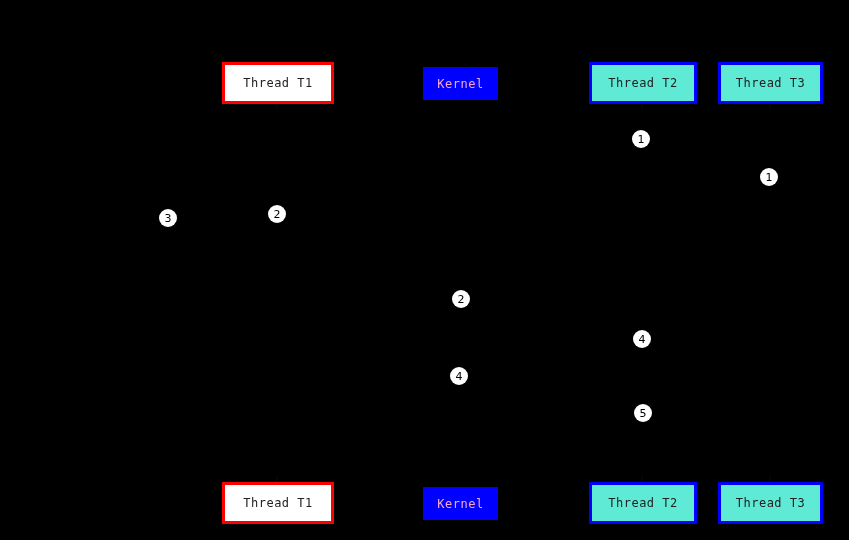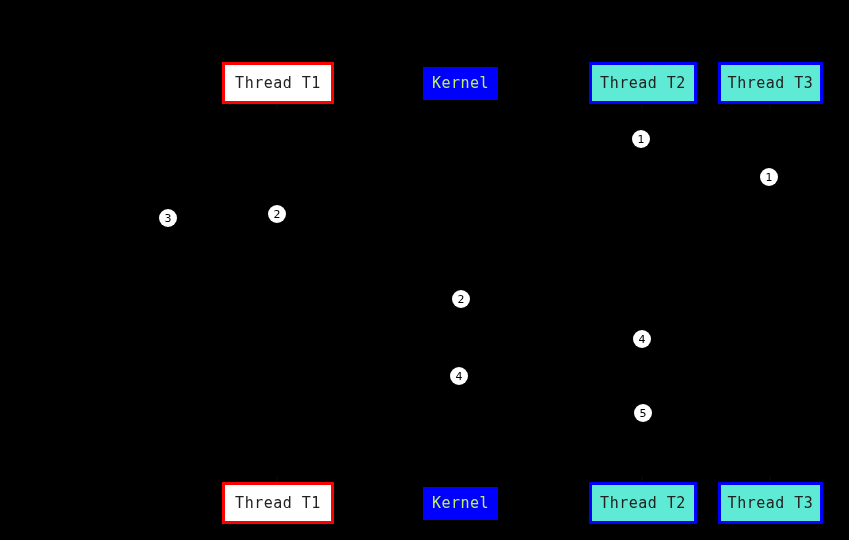--- a/index.html
+++ b/index.html
@@ -19,39 +19,39 @@
   }
 
   
   .node {
     position: absolute;
     box-sizing: border-box;
     display: flex;
     align-items: center;
     justify-content: center;
     font-family: "DejaVu Sans Mono", "Liberation Mono", monospace;
-    font-size: 15px;
+    font-size: 12px;
     letter-spacing: 0.5px;
     white-space: nowrap;
     line-height: 1;
   }
   .node.outlined-red {
     background: #ffffff;
     border: 3px solid #ff0000;
     color: #222222;
   }
   .node.outlined-blue {
     background: #5eead4;
     border: 3px solid #0000ff;
     color: #222222;
   }
   .node.filled-blue {
     background: #0000ff;
     border: 0;
-    color: #bef264;
+    color: #f9a8d4;
   }
 
   
   .stub {
     position: absolute;
     width: 2px;
     background: #050505;
   }
 
   

